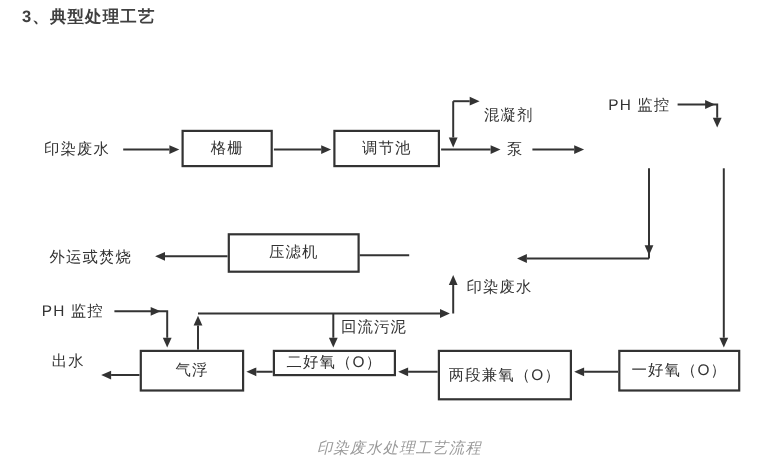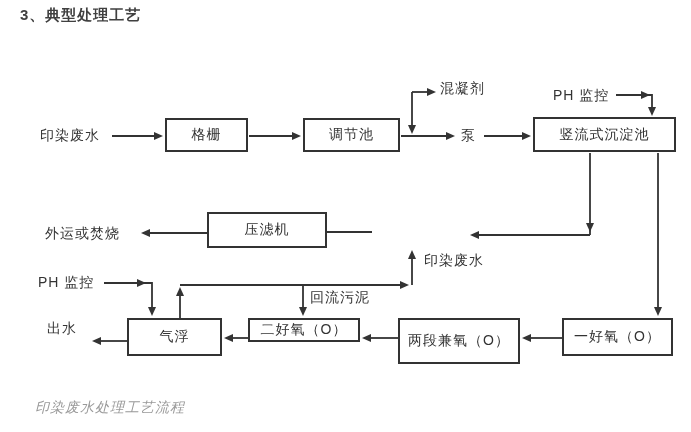--- a/index.html
+++ b/index.html
@@ -25,21 +25,21 @@
     display:flex;align-items:center;justify-content:center;
     font-size:14px;letter-spacing:1px;color:var(--text,#333);
     background:var(--background,#fff);
   }
   .flabel{
     position:absolute;font-size:14px;color:var(--text,#333);
     letter-spacing:1px;white-space:nowrap;
   }
   .caption{
     position:absolute;left:35px;top:399px;width:656px;
-    text-align:left;font-size:14px;font-style:italic;
+    text-align:center;font-size:14px;font-style:italic;
     color:var(--caption,#999);letter-spacing:1px;font-family:Liberation Serif, serif;
   }
 </style>
 </head>
 <body>
 
 <div class="stage">
 
   <div class="page-title">3、典型处理工艺</div>
 
@@ -142,29 +142,28 @@
     </g>
 
     <g>
       <line x1="101" y1="341" x2="127" y2="341"></line>
       <polygon points="92,341 101,337 101,345"></polygon>
     </g>
   </svg>
 
   <div class="box" style="left:303px;top:118px;width:97px;height:34px">调节池</div>
   <div class="box" style="left:165px;top:118px;width:83px;height:34px">格栅</div>
-  <div class="box" style="left:533px;top:117px;width:143px;height:35px">竖流式沉淀池</div>
   <div class="box" style="left:207px;top:212px;width:120px;height:36px">压滤机</div>
   <div class="box" style="left:127px;top:318px;width:95px;height:38px">气浮</div>
   <div class="box" style="left:248px;top:318px;width:112px;height:24px">二好氧（O）</div>
   <div class="box" style="left:398px;top:318px;width:122px;height:46px">两段兼氧（O）</div>
   <div class="box" style="left:562px;top:318px;width:111px;height:38px">一好氧（O）</div>
 
   <div class="flabel" style="left:40px;top:127px">印染废水</div>
-  <div class="flabel" style="left:440px;top:80px">混凝剂</div>
+  <div class="flabel" style="left:440px;top:96px">混凝剂</div>
   <div class="flabel" style="left:461px;top:127px">泵</div>
   <div class="flabel" style="left:553px;top:87px">PH 监控</div>
   <div class="flabel" style="left:45px;top:225px">外运或焚烧</div>
   <div class="flabel" style="left:424px;top:252px">印染废水</div>
   <div class="flabel" style="left:310px;top:289px">回流污泥</div>
   <div class="flabel" style="left:38px;top:274px">PH 监控</div>
   <div class="flabel" style="left:47px;top:320px">出水</div>
 
   <div class="caption">印染废水处理工艺流程</div>
 </div>

